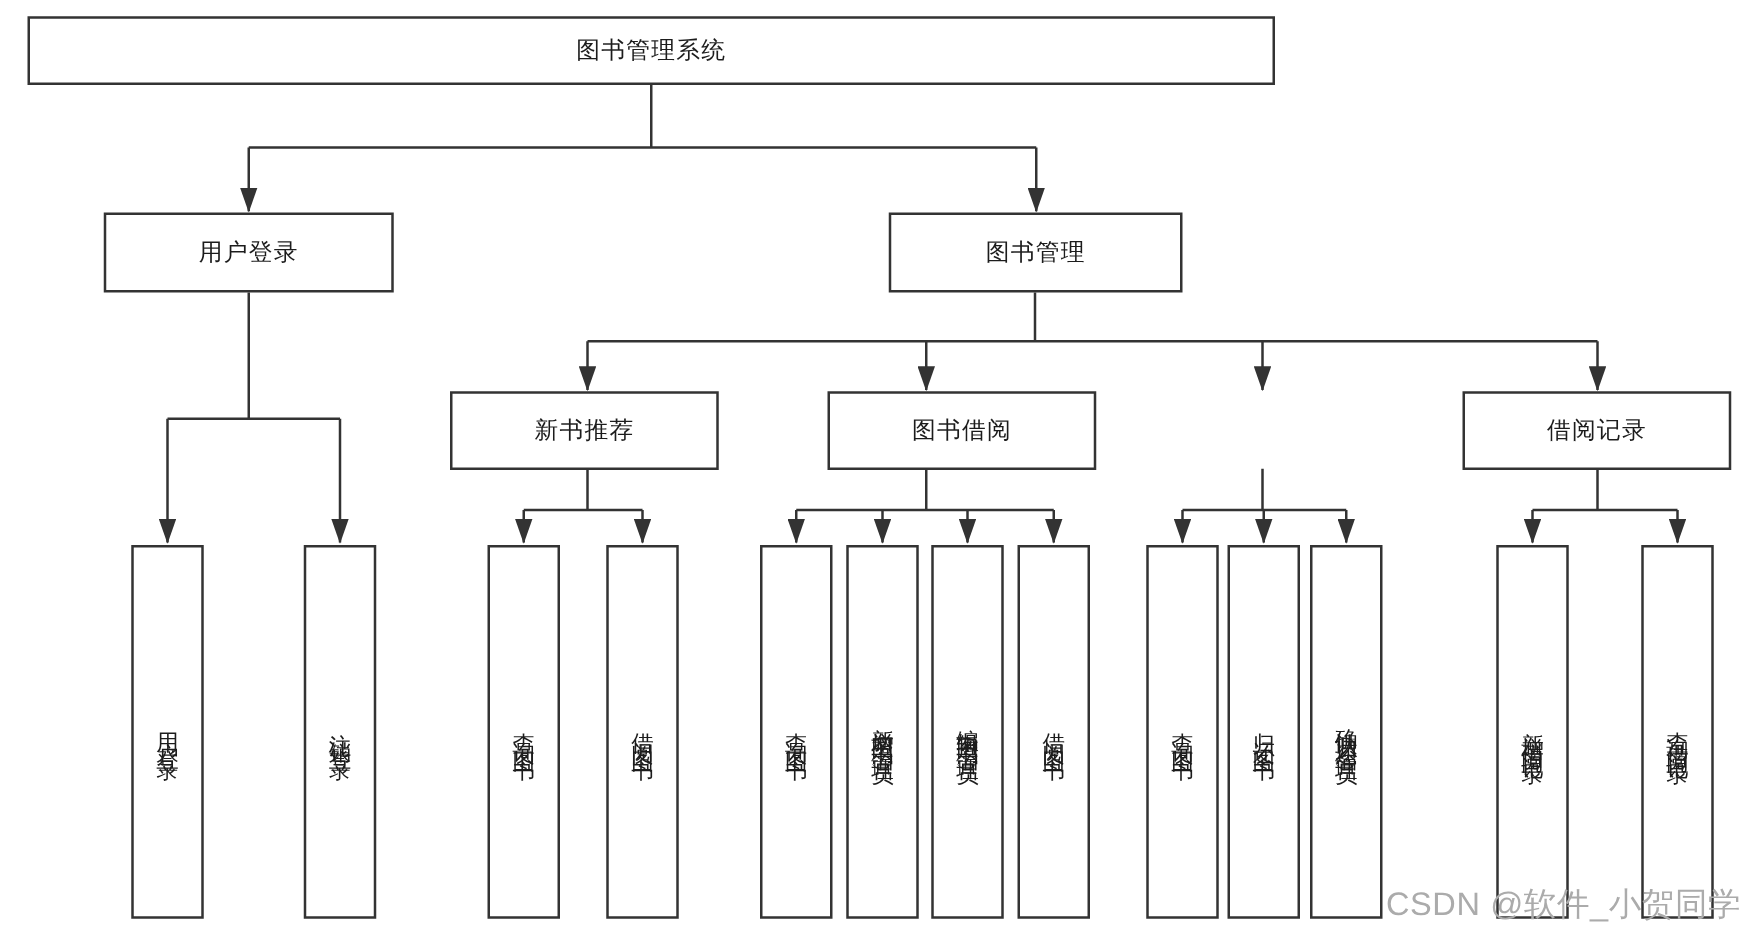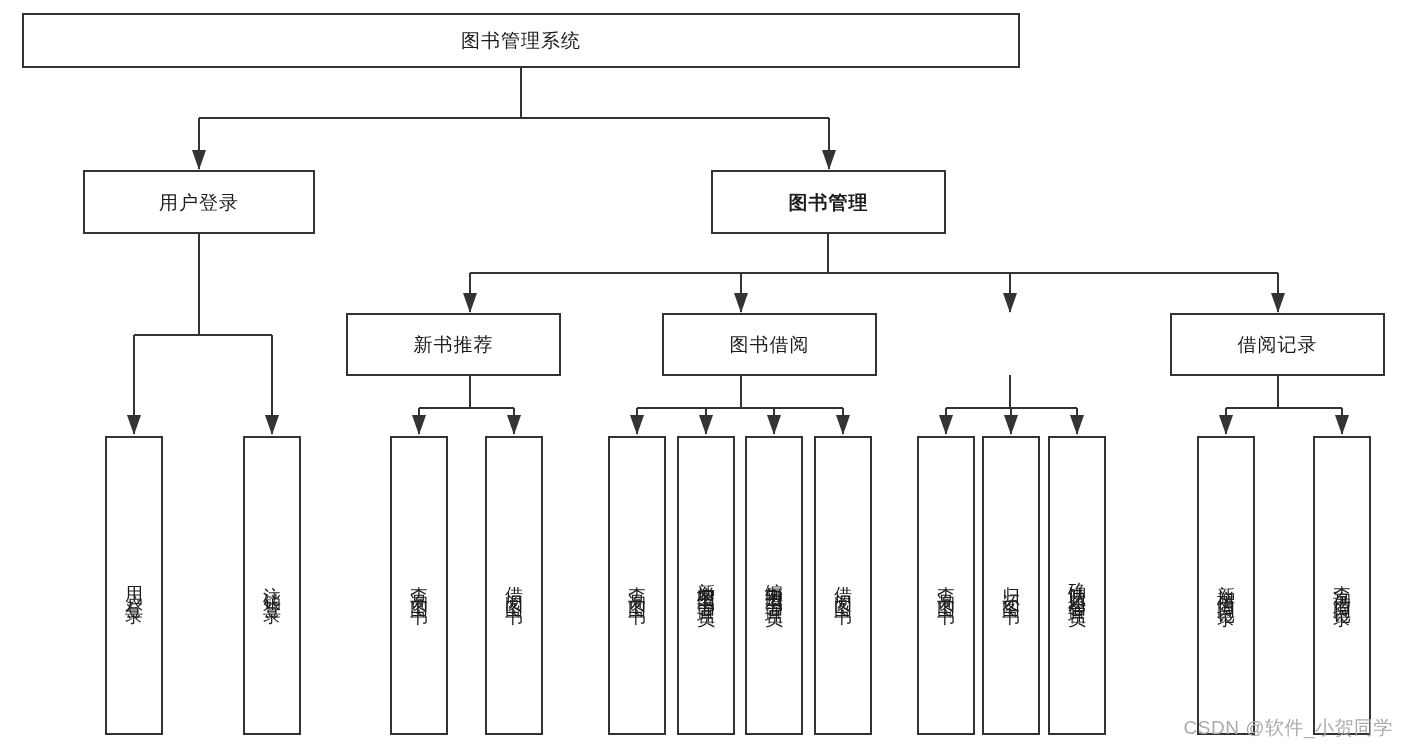--- a/index.html
+++ b/index.html
@@ -49,21 +49,21 @@
     writing-mode: vertical-rl;
     text-orientation: mixed;
     font-size: 18px;
     letter-spacing: 7px;
     line-height: 1;
   }
   .watermark {
     position: absolute;
     right: 12px;
     bottom: 6px;
-    font-size: 19px;
+    font-size: 26px;
     color: #ababab;
     letter-spacing: 0.5px;
     white-space: nowrap;
   }
 </style>
 </head>
 <body>
 
 <div class="canvas">
 
@@ -113,23 +113,23 @@
       <path d="M1278,375 V408"></path>
       <path d="M1226,408 H1342"></path>
       <path d="M1226,408 V434" marker-end="url(#ah)"></path>
       <path d="M1342,408 V434" marker-end="url(#ah)"></path>
     </g>
   </svg>
 
   <div class="box hbox root">图书管理系统</div>
 
   <div class="box hbox" style="left:83px; top:170px; width:232px; height:64px;">用户登录</div>
-  <div class="box hbox" style="left:711px; top:170px; width:235px; height:64px;font-weight:bold;">图书管理</div>
+  <div class="box hbox" style="left:711px; top:170px; width:235px; height:64px;">图书管理</div>
 
-  <div class="box hbox" style="left:346px; top:313px; width:215px; height:63px;">新书推荐</div>
+  <div class="box hbox" style="left:360px; top:313px; width:215px; height:63px;">新书推荐</div>
   <div class="box hbox" style="left:633px; top:313px; width:215px; height:63px;margin-left:29px;">图书借阅</div>
   <div class="box hbox" style="left:1170px; top:313px; width:215px; height:63px;">借阅记录</div>
 
   <div class="box leaf" style="left:105px;">用户登录</div>
   <div class="box leaf" style="left:243px;">注销登录</div>
   <div class="box leaf" style="left:390px;">查询图书</div>
   <div class="box leaf" style="left:485px;">借阅图书</div>
   <div class="box leaf" style="left:608px;">查询图书</div>
   <div class="box leaf" style="left:677px; letter-spacing:4px;">新增图书（管理员）</div>
   <div class="box leaf" style="left:745px; letter-spacing:4px;">编辑图书（管理员）</div>

